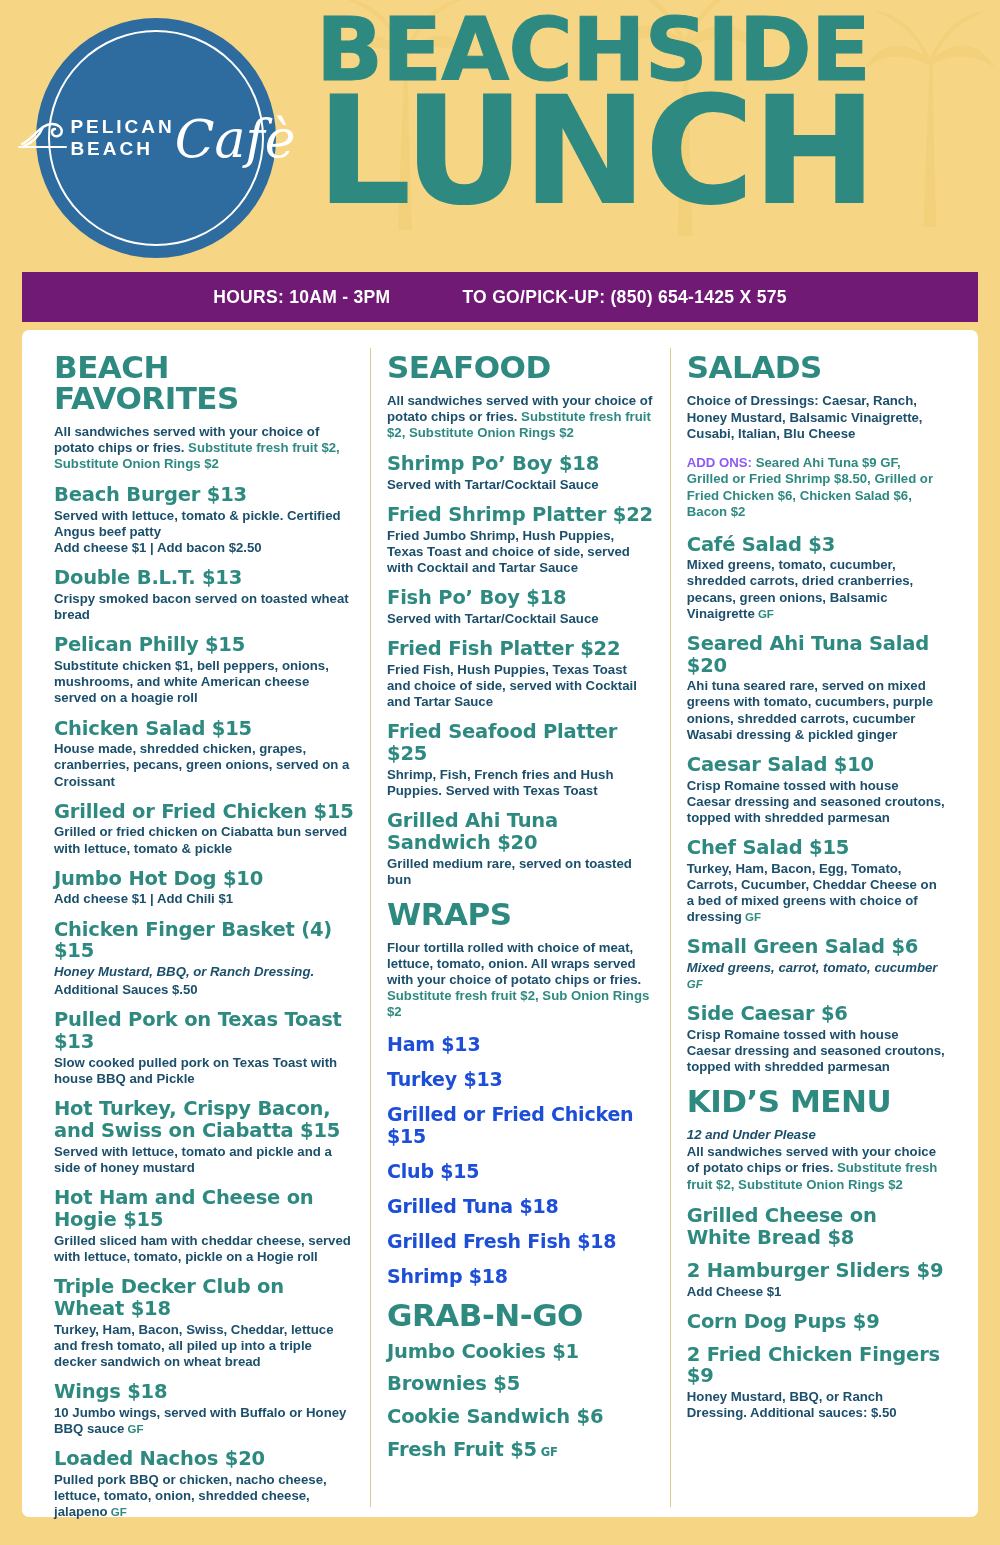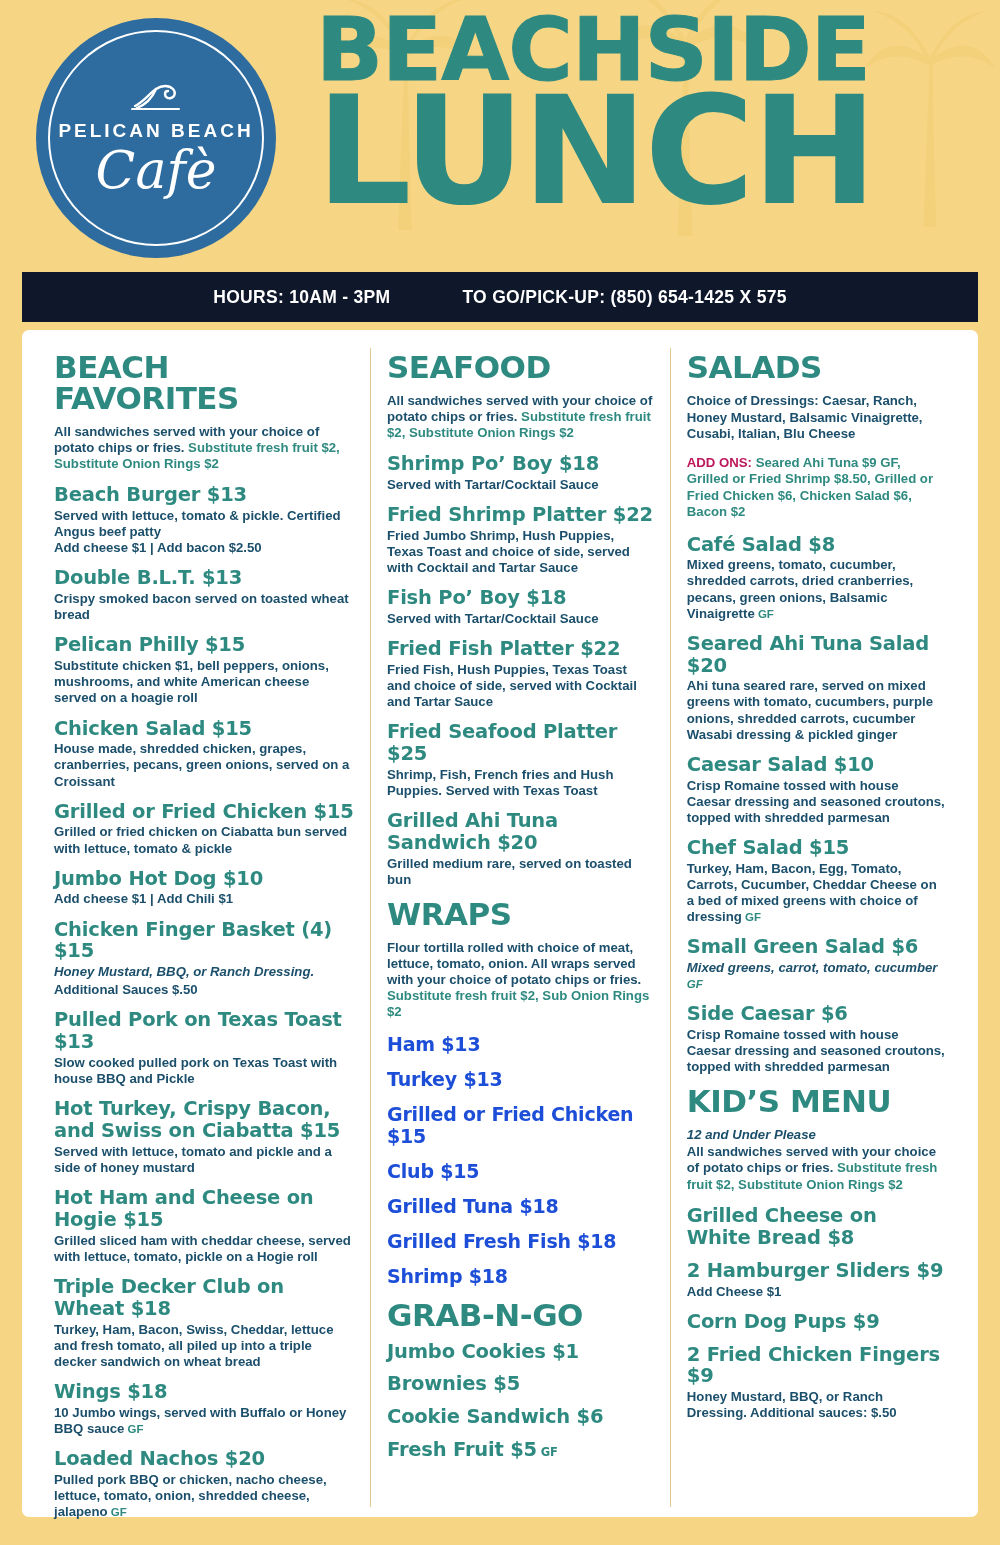--- a/index.html
+++ b/index.html
@@ -43,21 +43,21 @@
     border-radius:50%;
   }
   .seal-ring{
     position:absolute;
     left:12px; top:12px; right:12px; bottom:12px;
     border:2px solid #ffffff;
     border-radius:50%;
   }
   .seal-inner{
     position:absolute; inset:0;
-    display:flex; flex-direction:column;
+    display:flex; 
     align-items:center; justify-content:center;
     color:#fff;
   }
   .pelican-mark{ margin-bottom:2px; }
   .brand-top{
     font-size:19px; letter-spacing:3px; font-weight:700;
     color:#fff;
     font-family:"Liberation Sans", sans-serif;
   }
   .brand-script{
@@ -90,21 +90,21 @@
     color:#2e8a80;
     letter-spacing:-3px;
     text-align:left;
     margin-top:-6px;
   }
   
   .hoursbar{
     position:absolute;
     left:22px; right:22px; top:272px;
     height:50px;
-    background:#0f172a;
+    background:#701a75;
     color:#fff;
     display:flex;
     align-items:center;
     justify-content:center;
     gap:72px;
     font-weight:bold;
     font-size:17.5px;
     letter-spacing:.3px;
   }
   
@@ -173,21 +173,21 @@
     margin-bottom:13px;
     letter-spacing:-.2px;
   }
   .addons{
     font-size:13.2px;
     font-weight:bold;
     color:#2e8a80;
     line-height:1.25;
     margin-bottom:13px;
   }
-  .addons b{ color:#be185d; }
+  .addons b{ color:#8b5cf6; }
   .dress{
     font-size:13.2px;
     font-weight:bold;
     color:#1b4f6b;
     line-height:1.25;
     margin-bottom:12px;
   }
   .kidnote{
     font-size:13.2px;
     font-weight:bold;
@@ -393,21 +393,21 @@
   </div>
 
   <div class="col c3">
     <h2 class="section">SALADS</h2>
     <div class="dress">Choice of Dressings: Caesar, Ranch, Honey Mustard, Balsamic Vinaigrette, Cusabi, Italian, Blu Cheese</div>
     <div class="addons">
       <b>ADD ONS:</b><span> Seared Ahi Tuna $9 GF, Grilled or Fried Shrimp $8.50, Grilled or Fried Chicken $6, Chicken Salad $6, Bacon $2</span>
     </div>
     <div id="sl-items">
         <div class="item">
-          <div class="name">Café Salad $8</div>
+          <div class="name">Café Salad $3</div>
           <div class="desc">Mixed greens, tomato, cucumber, shredded carrots, dried cranberries, pecans, green onions, Balsamic Vinaigrette<span class="gf">  GF</span></div>
         </div>
         <div class="item">
           <div class="name">Seared Ahi Tuna Salad $20</div>
           <div class="desc">Ahi tuna seared rare, served on mixed greens with tomato, cucumbers, purple onions, shredded carrots, cucumber Wasabi dressing &amp; pickled ginger</div>
         </div>
         <div class="item">
           <div class="name">Caesar Salad $10</div>
           <div class="desc">Crisp Romaine tossed with house Caesar dressing and seasoned croutons, topped with shredded parmesan</div>
         </div>

